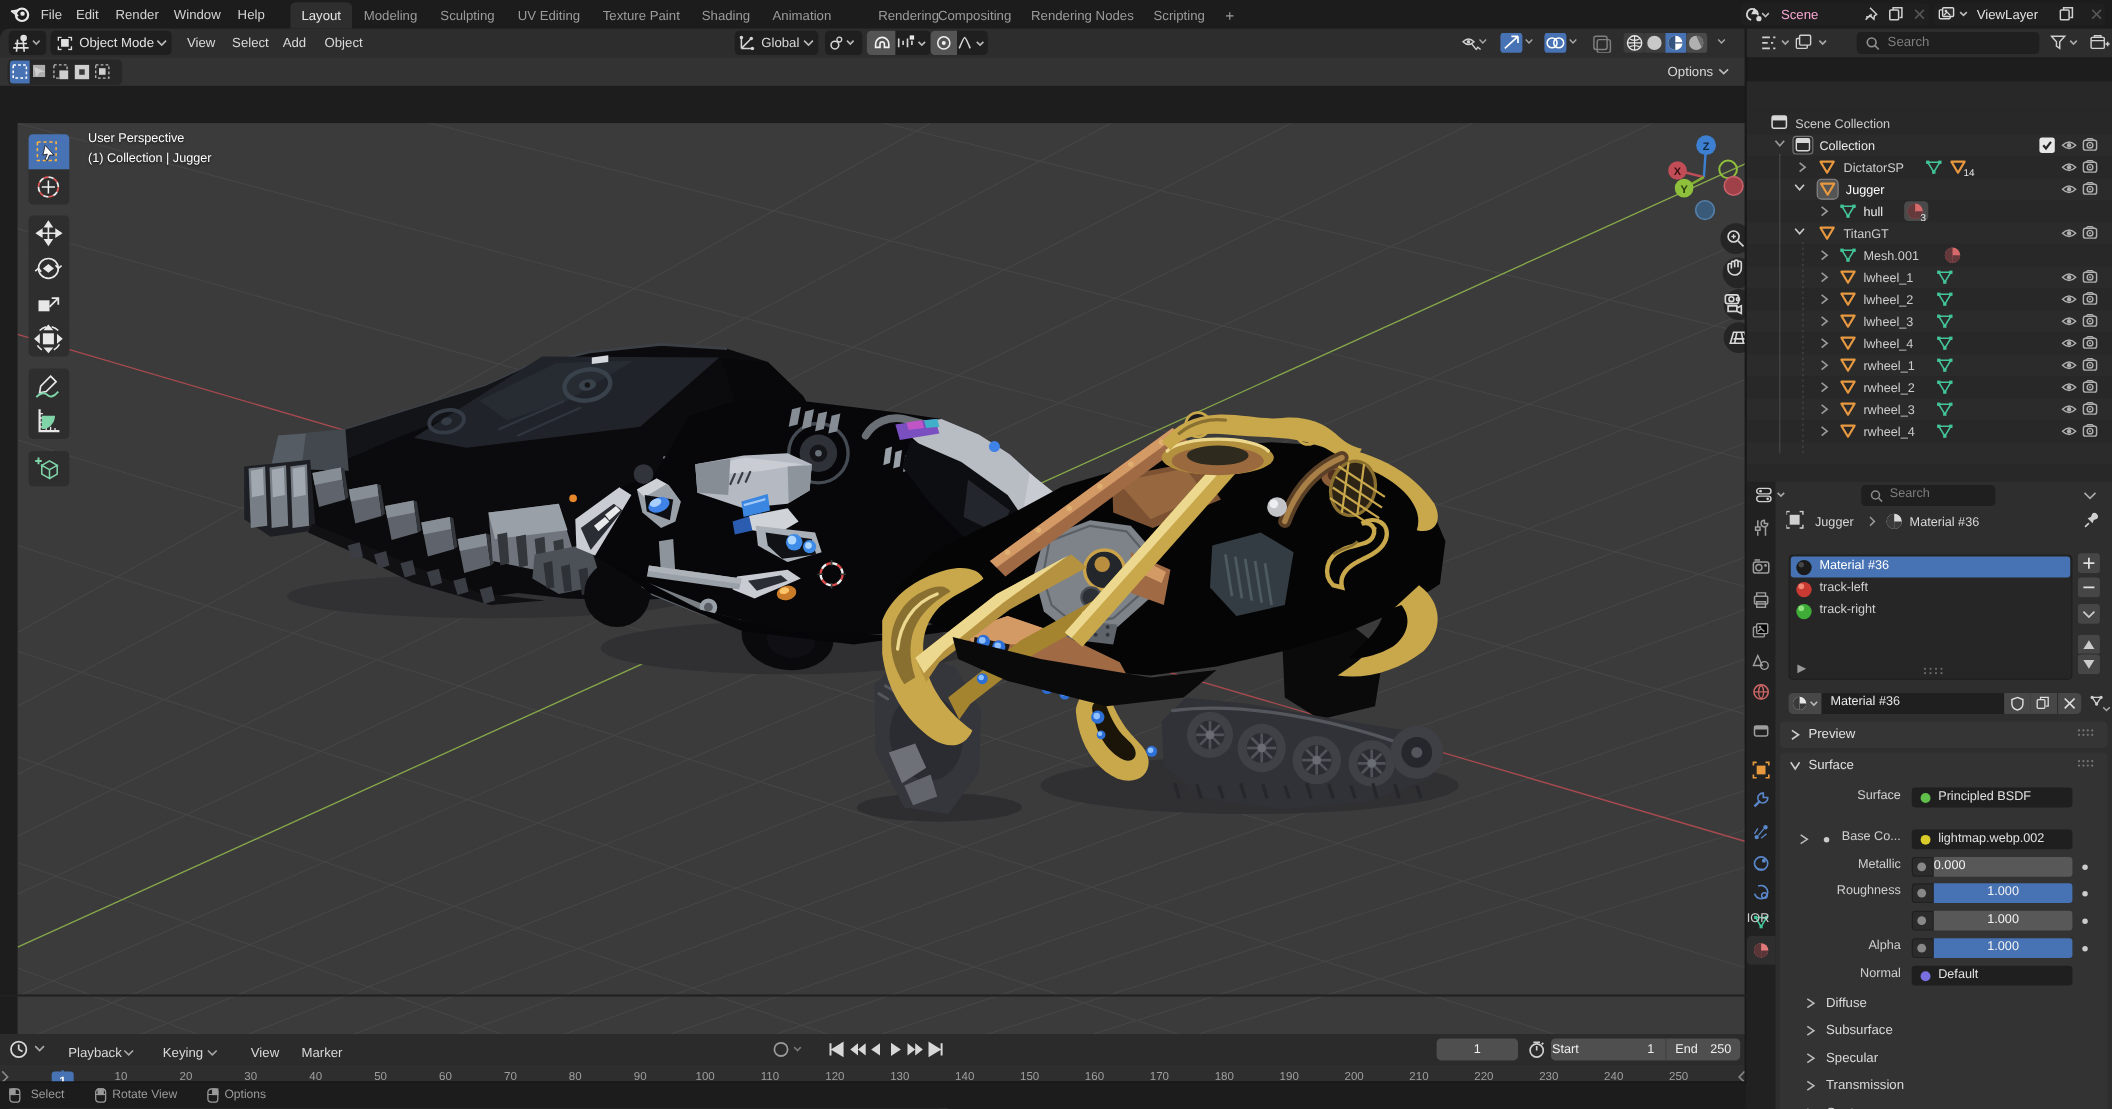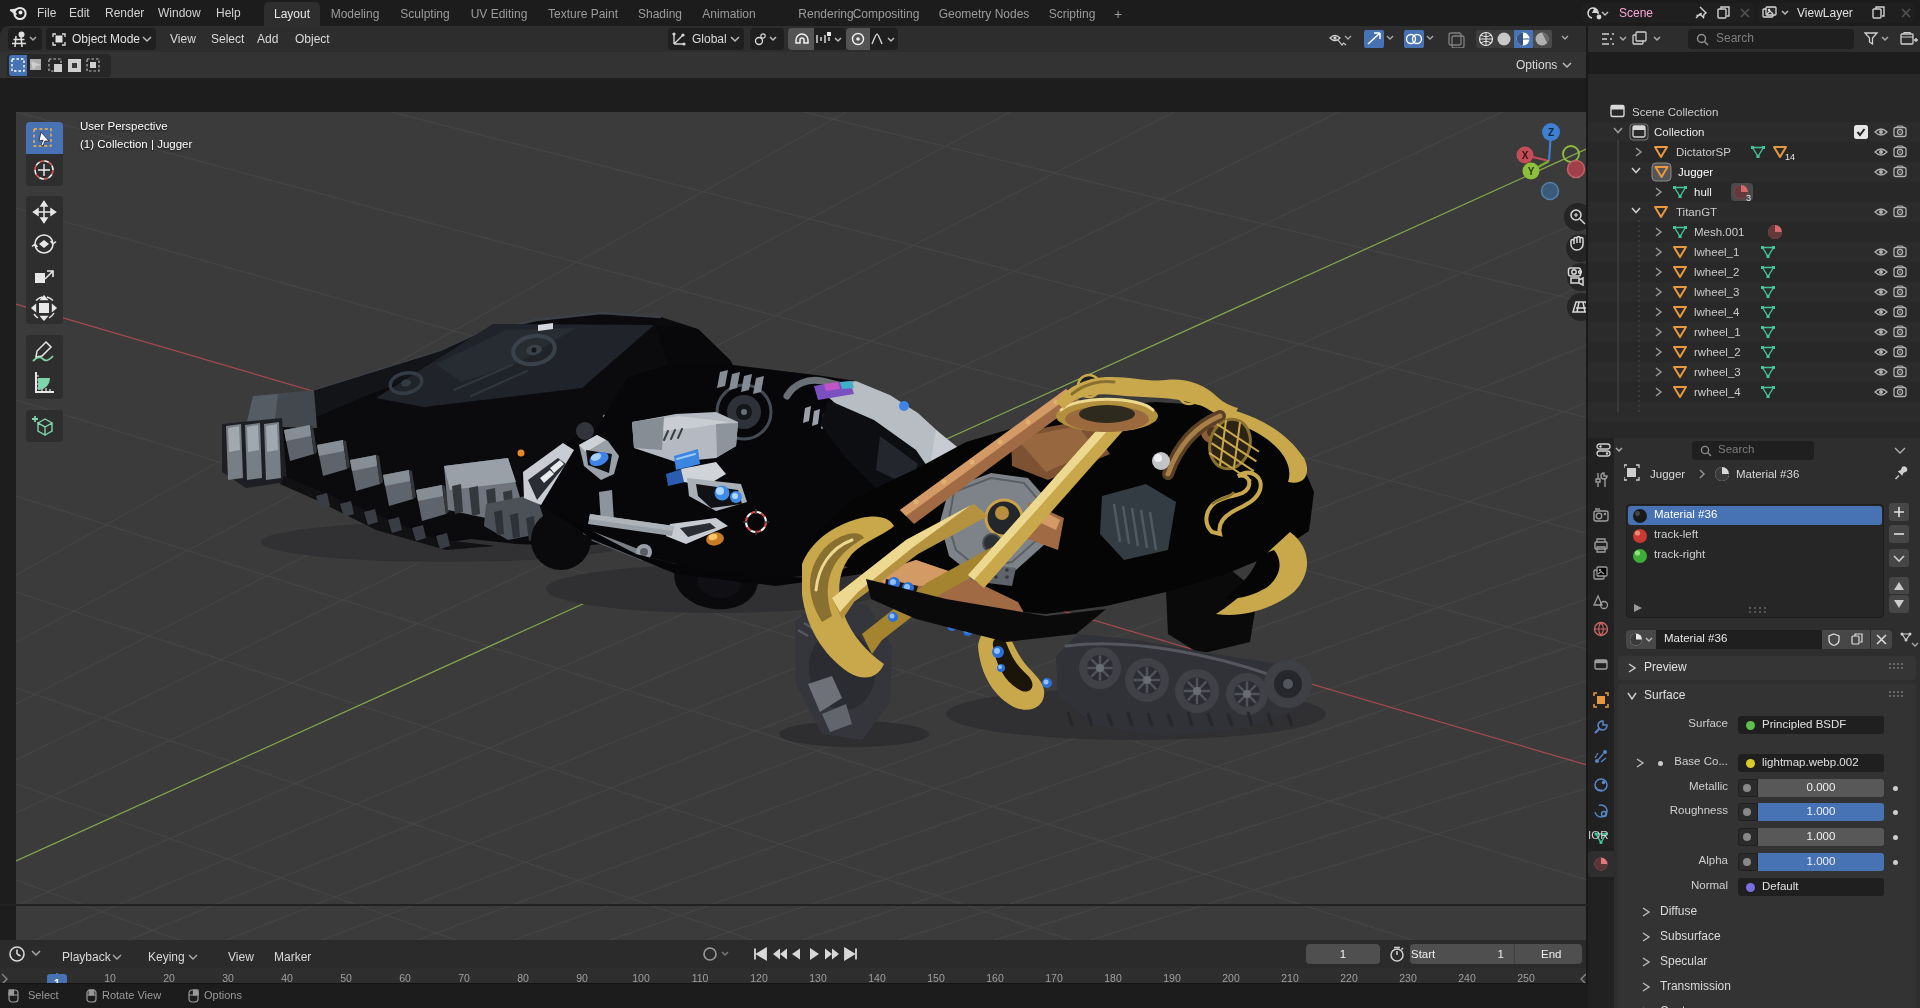--- a/index.html
+++ b/index.html
@@ -38,21 +38,21 @@
   <div class="menu" style="left:216px">Help</div>
   <div class="tab active" style="left:264px;width:56px">Layout</div>
   <div class="tab" style="left:320px;width:70px">Modeling</div>
   <div class="tab" style="left:390px;width:70px">Sculpting</div>
   <div class="tab" style="left:460px;width:78px">UV Editing</div>
   <div class="tab" style="left:538px;width:90px">Texture Paint</div>
   <div class="tab" style="left:628px;width:64px">Shading</div>
   <div class="tab" style="left:692px;width:74px">Animation</div>
   <div class="tab" style="left:788px;width:76px">Rendering</div>
   <div class="tab" style="left:842px;width:88px">Compositing</div>
-  <div class="tab" style="left:930px;width:108px">Geometry Nodes</div>
+  <div class="tab" style="left:930px;width:108px">Rendering Nodes</div>
   <div class="tab" style="left:1038px;width:68px">Scripting</div>
   <div class="tab" style="left:1106px;width:24px;font-size:14px">+</div>
 
   <div class="pill" style="left:1582px;top:3px;width:172px;height:20px;background:#1f1f1f"></div>
   <svg class="abs" style="left:1586px;top:5px" width="26" height="16" viewBox="0 0 26 16">
     <path d="M6,13 A5,5 0 1 1 12,9" fill="none" stroke="#d8d8d8" stroke-width="1.6"></path>
     <path d="M9,2 l3,6 h-6 z" fill="#d8d8d8"></path>
     <circle cx="13" cy="12" r="2.4" fill="#d8d8d8"></circle>
     <path d="M20,7 l3,3 3,-3" fill="none" stroke="#bbb" stroke-width="1.5" transform="translate(-4,0)"></path>
   </svg>
@@ -707,21 +707,21 @@
       <path d="M145,3.5 l9,5.5 -9,5.5 z M156,3.5 v11" stroke="#d8d8d8" stroke-width="1.8"></path>
     </g>
   </svg>
   <div class="abs" style="left:1306px;top:4px;width:74px;height:20px;background:#4f4f4f;border-radius:4px;color:#f0f0f0;font-size:11.5px;text-align:center;line-height:20px">1</div>
   <svg class="abs" style="left:1388px;top:6px" width="18" height="16" viewBox="0 0 18 16">
     <circle cx="9" cy="9" r="6" fill="none" stroke="#d0d0d0" stroke-width="1.5"></circle>
     <path d="M9,9 V5 M9,1 h0 M6,1.5 h6 M13.5,3.5 l1.5,-1.5" stroke="#d0d0d0" stroke-width="1.5" fill="none"></path>
   </svg>
   <div class="abs" style="left:1410px;top:4px;width:172px;height:20px;background:#4f4f4f;border-radius:4px"></div>
   <div class="abs" style="left:1411px;top:4px;width:104px;height:20px;border-right:1px solid #404040;color:#eee;font-size:11.5px;line-height:20px"><span style="">Start</span><span style="float:right;margin-right:10px">1</span></div>
-  <div class="abs" style="left:1516px;top:4px;width:66px;height:20px;color:#eee;font-size:11.5px;line-height:20px"><span style="margin-left:25px">End</span><span style="float:right;margin-right:8px">250</span></div>
+  <div class="abs" style="left:1516px;top:4px;width:66px;height:20px;color:#eee;font-size:11.5px;line-height:20px"><span style="margin-left:7px">End</span><span style="float:right;margin-right:8px">250</span></div>
 
   <div class="abs" style="left:0;top:28px;width:1588px;height:50px;background:#2e2e2e"></div>
   <svg class="abs" style="left:0;top:28px" width="1588" height="50" viewBox="0 0 1588 50">
     <g font-family="Liberation Sans" font-size="10.5" fill="#9f9f9f" text-anchor="middle">
       <text x="110" y="14">10</text>
         <text x="169" y="14">20</text>
         <text x="228" y="14">30</text>
         <text x="287" y="14">40</text>
         <text x="346" y="14">50</text>
         <text x="405" y="14">60</text>
@@ -1518,21 +1518,21 @@
         <path d="M3,2 l6,4 -6,4" fill="none" stroke="#bbb" stroke-width="1.4"></path>
       </svg>
       <div class="abs" style="left:70px;top:322.5px;width:5px;height:5px;border-radius:3px;background:#ccc"></div>
       <div class="abs" style="left:0px;top:317px;width:140px;text-align:right;font-size:11.5px;color:#cfcfcf">Base Co...</div>
       <div class="abs" style="left:150px;top:316px;width:146px;height:18px;background:#1f1f1f;border-radius:3px"></div>
       <div class="abs" style="left:158px;top:320.5px;width:9px;height:9px;border-radius:5px;background:#d8cb2a"></div>
       <div class="abs" style="left:174px;top:318px;font-size:11.5px;color:#e0e0e0">lightmap.webp.002</div>
       <div class="abs" style="left:150px;top:341px;width:20px;height:18px;background:#2b2b2b;border-radius:3px 0 0 3px;border:1px solid #202020"></div>
       <div class="abs" style="left:155px;top:346px;width:8px;height:8px;border-radius:4px;background:#888"></div>
       <div class="abs" style="left:170px;top:341px;width:126px;height:18px;background:#585858;border-radius:0 3px 3px 0"></div>
-      <div class="abs" style="left:170px;top:343px;width:126px;text-align:center;font-size:11.5px;color:#f2f2f2">0.000</div>
+      <div class="abs" style="left:170px;top:343px;width:126px;font-size:11.5px;color:#f2f2f2">0.000</div>
       <div class="abs" style="left:305px;top:347.5px;width:5px;height:5px;border-radius:3px;background:#ccc"></div>
       <div class="abs" style="left:0px;top:342px;width:140px;text-align:right;font-size:11.5px;color:#cfcfcf">Metallic</div>
       <div class="abs" style="left:150px;top:365px;width:20px;height:18px;background:#2b2b2b;border-radius:3px 0 0 3px;border:1px solid #202020"></div>
       <div class="abs" style="left:155px;top:370px;width:8px;height:8px;border-radius:4px;background:#888"></div>
       <div class="abs" style="left:170px;top:365px;width:126px;height:18px;background:#4772b3;border-radius:0 3px 3px 0"></div>
       <div class="abs" style="left:170px;top:367px;width:126px;text-align:center;font-size:11.5px;color:#f2f2f2">1.000</div>
       <div class="abs" style="left:305px;top:371.5px;width:5px;height:5px;border-radius:3px;background:#ccc"></div>
       <div class="abs" style="left:0px;top:366px;width:140px;text-align:right;font-size:11.5px;color:#cfcfcf">Roughness</div>
       <div class="abs" style="left:150px;top:390px;width:20px;height:18px;background:#2b2b2b;border-radius:3px 0 0 3px;border:1px solid #202020"></div>
       <div class="abs" style="left:155px;top:395px;width:8px;height:8px;border-radius:4px;background:#888"></div>

